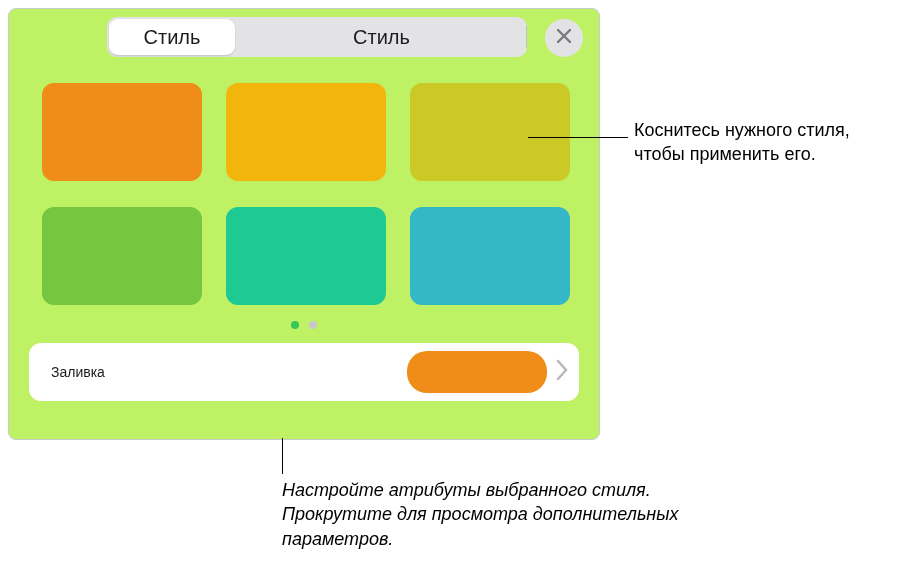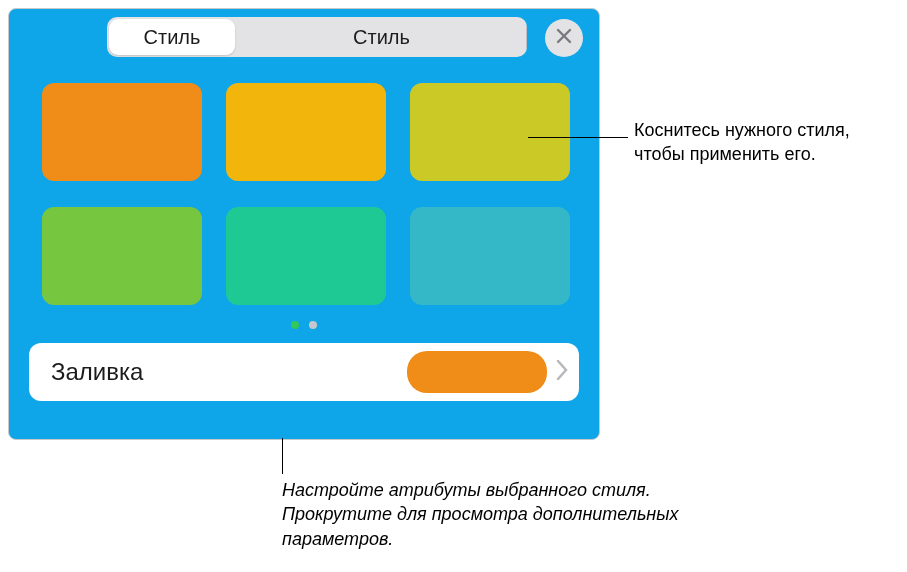--- a/index.html
+++ b/index.html
@@ -9,21 +9,21 @@
       width: 907px;
       height: 572px;
       position: relative;
     }
     .panel {
       position: absolute;
       left: 8px;
       top: 8px;
       width: 592px;
       height: 432px;
-      background: #0ea5e9;
+      background: #bef264;
       border: 1px solid #c9c9cc;
       border-radius: 8px;
       overflow: hidden;
     }
     
     .top-bar {
       position: relative;
       height: 56px;
       display: flex;
       align-items: center;
@@ -111,21 +111,21 @@
       margin: 14px 20px 0 20px;
       background: #ffffff;
       border-radius: 12px;
       height: 58px;
       display: flex;
       align-items: center;
       padding: 0 10px 0 22px;
       cursor: pointer;
     }
     .fill-label {
-      font-size: 24px;
+      font-size: 14px;
       color: #1c1c1e;
       flex: 1;
     }
     .fill-swatch {
       width: 140px;
       height: 42px;
       border-radius: 20px;
       margin-right: 8px;
     }
     .chevron svg { width: 14px; height: 22px; }

